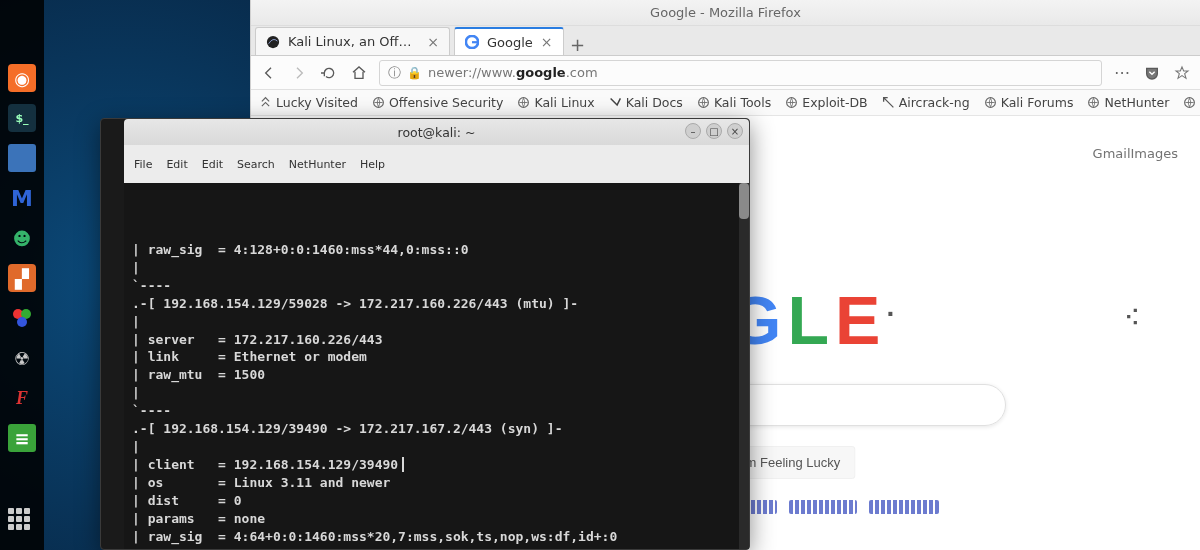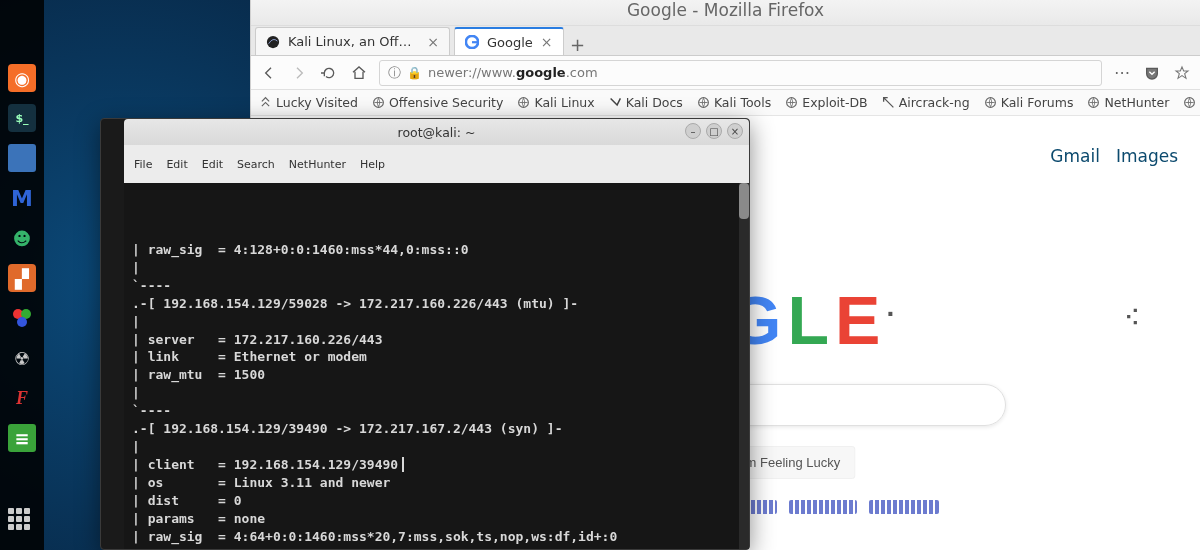--- a/index.html
+++ b/index.html
@@ -34,22 +34,22 @@
   .dock-apps span { background:#ccc; border-radius:1px; }
 
   
   .firefox {
     position: absolute; left: 250px; top: 0; right: 0; bottom: 0;
     background: #fff; z-index: 1;
     border-left: 1px solid #d0d0d0;
   }
   .ff-titlebar {
     height: 26px; background: linear-gradient(#f3f3f3,#e9e9e9);
-    display:flex; justify-content:center;
-    font-size:17px; color:#666; border-bottom:1px solid #ddd;
+    display:flex; align-items:center; justify-content:center;
+    font-size:13px; color:#666; border-bottom:1px solid #ddd;
   }
   .ff-tabs {
     height: 30px; background:#e9e9e9; display:flex; align-items:flex-end;
     border-bottom:1px solid #ccc;
   }
   .ff-tab {
     height:28px; padding:0 10px; display:flex; align-items:center; gap:8px;
     font-size:13px; background:#f7f7f7; border:1px solid #ccc; border-bottom:none;
     margin-left:4px; border-radius:3px 3px 0 0; max-width:195px;
   }
@@ -79,22 +79,22 @@
     padding:0 8px; gap:14px; font-size:12.5px; color:#444;
     border-bottom:1px solid #e5e5e5; white-space:nowrap; overflow:hidden;
   }
   .bm { display:flex; align-items:center; gap:4px; }
   .bm svg { width:13px; height:13px; }
 
   .ff-content {
     position:relative; background:#fff; height: calc(100% - 26px - 30px - 34px - 26px);
   }
   .ff-top-links {
-    position:absolute; top:30px; right:22px; display:flex; gap:16px;
-    font-size:17px; color:#0c4a6e;
+    position:absolute; top:30px; right:22px; display:flex; 
+    font-size:13px; color:#737373;
   }
   .google-logo {
     position:absolute; top:150px; left:0; right:0; text-align:center;
     font-size:68px; font-weight:700; letter-spacing:6px;
     font-family: Arial, sans-serif;
   }
   .google-logo span { display:inline-block; }
   .g-hand {
     display:inline-block; width:60px; height:90px; vertical-align:-12px;
     background:#f3b300; border-radius:10px 22px 22px 10px; position:relative;

